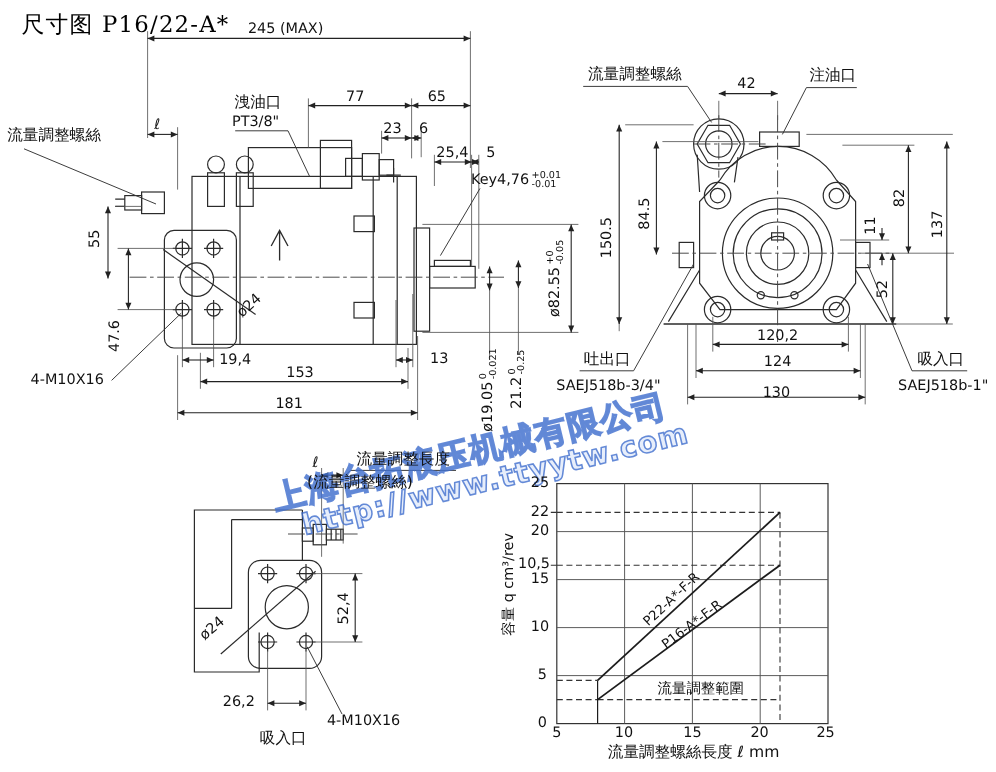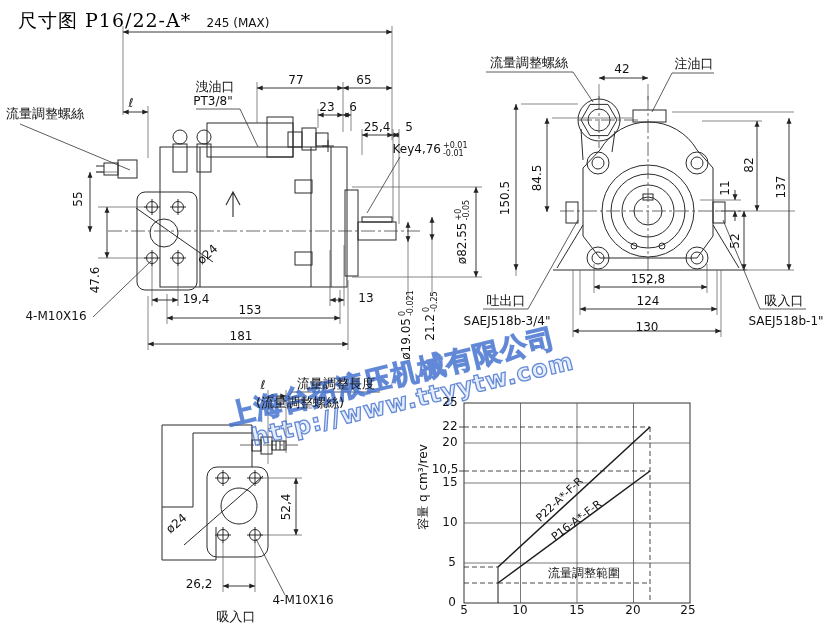--- a/index.html
+++ b/index.html
@@ -283,38 +283,39 @@
 
   <span class="c cn" style="left:529px;top:63px">流量調整螺絲</span>
   <span class="c cn" style="left:694px;top:64px">注油口</span>
   <span class="c" style="left:622px;top:70px">42</span>
   <span class="c r90" style="left:506px;top:198px">150.5</span>
   <span class="c r90" style="left:538px;top:178px">84.5</span>
   <span class="c r90" style="left:750px;top:165px">82</span>
   <span class="c r90" style="left:782px;top:187px">137</span>
   <span class="c r90" style="left:726px;top:188px">11</span>
   <span class="c r90" style="left:736px;top:241px">52</span>
-  <span class="c" style="left:648px;top:280px">152,8</span>
+  <span class="c" style="left:648px;top:280px">120,2</span>
   <span class="c" style="left:648px;top:302px">124</span>
   <span class="c" style="left:647px;top:328px">130</span>
   <span class="c cn" style="left:506px;top:301px">吐出口</span>
   <span class="c" style="left:507px;top:322px">SAEJ518b-3/4"</span>
   <span class="c cn" style="left:784px;top:301px">吸入口</span>
   <span class="c" style="left:786px;top:322px">SAEJ518b-1"</span>
 
   <span class="c" style="left:263px;top:386px">ℓ</span>
   <span class="c cn" style="left:336px;top:384px">流量調整長度</span>
   <span class="c cn" style="left:300px;top:403px">(流量調整螺絲)</span>
   <span class="c r90" style="left:287px;top:507px">52,4</span>
   <span class="c r40" style="left:177px;top:524px">ø24</span>
   <span class="c" style="left:199px;top:585px">26,2</span>
   <span class="c" style="left:303px;top:601px">4-M10X16</span>
   <span class="c cn" style="left:236px;top:617px">吸入口</span>
 
   <span class="c r90" style="left:424px;top:487px">容量 q cm³/rev</span>
+  <span class="c cn" style="left:578px;top:628px">流量調整螺絲長度 ℓ mm</span>
   <span class="c" style="left:450px;top:403px">25</span>
   <span class="c" style="left:450px;top:427px">22</span>
   <span class="c" style="left:450px;top:443px">20</span>
   <span class="c" style="left:445px;top:470px">10,5</span>
   <span class="c" style="left:450px;top:483px">15</span>
   <span class="c" style="left:450px;top:523px">10</span>
   <span class="c" style="left:452px;top:563px">5</span>
   <span class="c" style="left:452px;top:603px">0</span>
   <span class="c" style="left:464px;top:611px">5</span>
   <span class="c" style="left:520px;top:611px">10</span>

